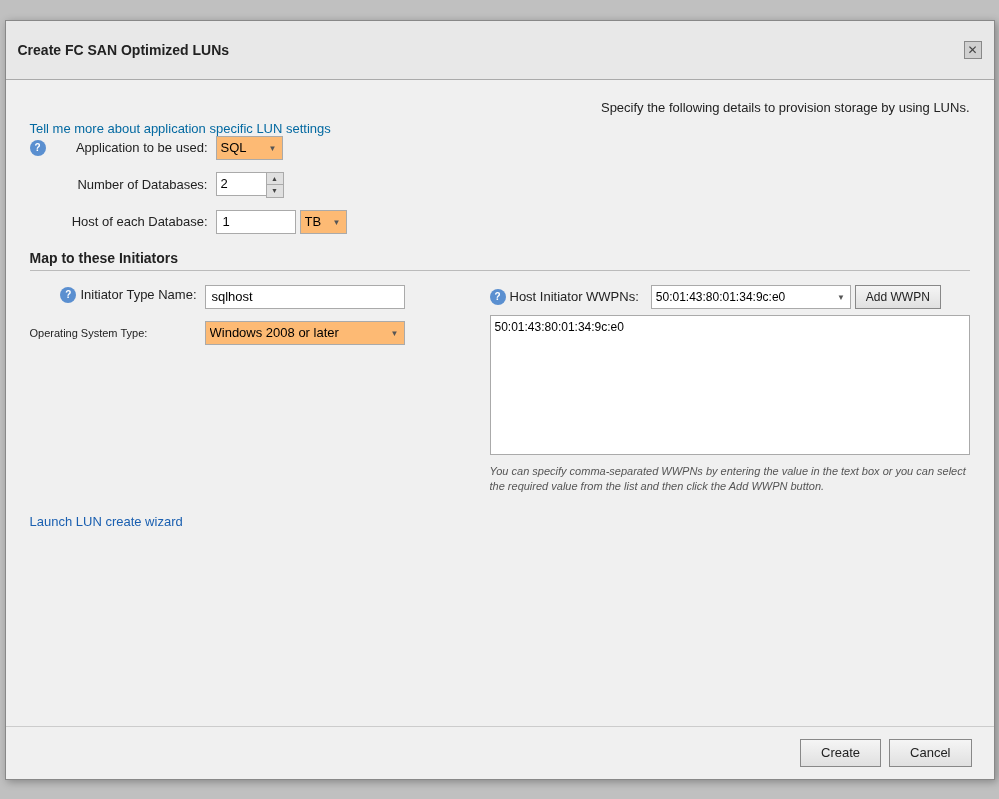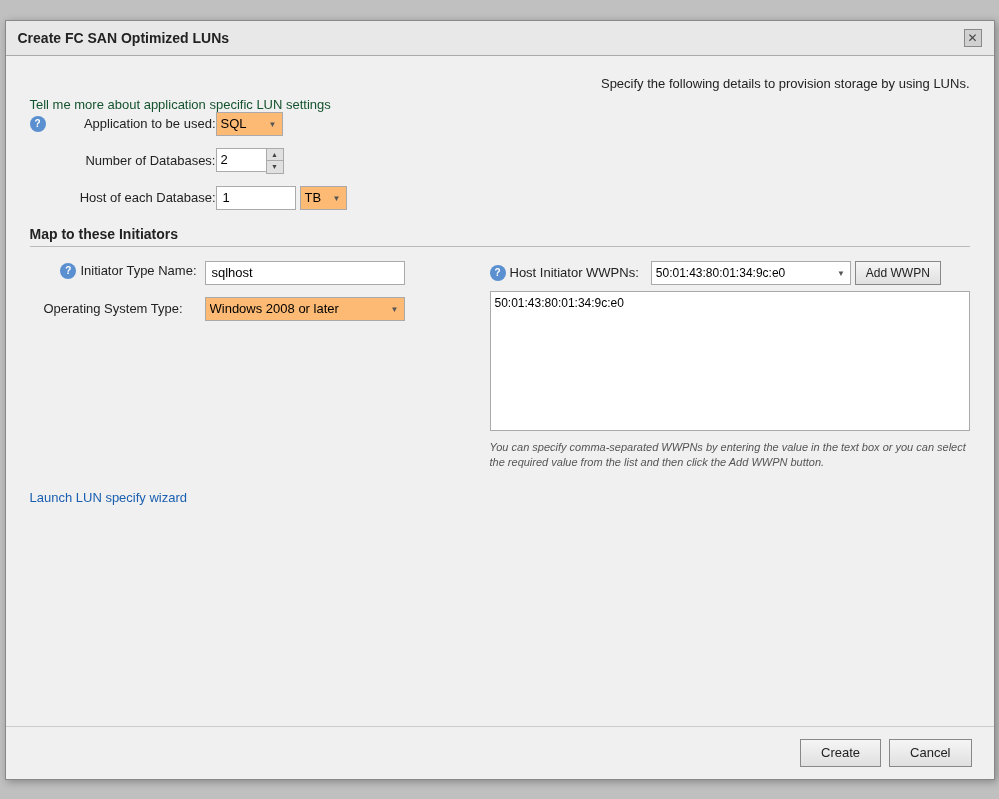--- a/index.html
+++ b/index.html
@@ -18,21 +18,21 @@
       background: #f0f0f0;
       border: 1px solid #888;
       width: 990px;
       min-height: 760px;
       position: relative;
       box-shadow: 2px 2px 8px rgba(0,0,0,0.3);
     }
     .dialog-titlebar {
       background: #e8e8e8;
       border-bottom: 1px solid #aaa;
-      padding: 8px 12px;
+      padding: 20px 12px;
       display: flex;
       justify-content: space-between;
       align-items: center;
     }
     .dialog-title {
       font-size: 14px;
       font-weight: bold;
       color: #222;
     }
     .close-btn {
@@ -49,38 +49,38 @@
     }
     .dialog-content {
       padding: 20px 24px;
     }
     .description {
       margin-bottom: 6px;
       font-size: 13px;
       text-align: right;
     }
     .link {
-      color: #14532d;
+      color: #0369a1;
       text-decoration: none;
       font-size: 13px;
       cursor: pointer;
       text-align: right;
     }
     .section-header {
       font-weight: bold;
       font-size: 14px;
       margin-top: 20px;
       margin-bottom: 12px;
       padding-bottom: 4px;
       border-bottom: 1px solid #bbb;
     }
     .label-text {
       min-width: 160px;
       text-align: right;
-      padding-right: 0;
+      padding-right: 8px;
       font-size: 13px;
       color: #222;
     }
     .help-icon {
       width: 16px;
       height: 16px;
       border-radius: 50%;
       background: #5a8fd0;
       color: white;
       font-size: 10px;
@@ -260,23 +260,23 @@
       padding-right: 8px;
       padding-top: 2px;
     }
     .os-row {
       display: flex;
       align-items: center;
       margin-bottom: 12px;
     }
     .os-label {
       min-width: 175px;
-      text-align: center;
+      text-align: left;
       padding-right: 8px;
-      font-size: 13px;
+      font-size: 11px;
     }
     .right-label-row {
       display: flex;
       align-items: center;
       gap: 4px;
       margin-bottom: 6px;
     }
     .lun-row {
       display: flex;
       align-items: center;
@@ -388,20 +388,20 @@
           
           <textarea class="wwpn-textarea" style="">50:01:43:80:01:34:9c:e0</textarea>
 
           
           <p class="wwpn-hint">You can specify comma-separated WWPNs by entering the value in the text box or you can select the required value from the list and then click the Add WWPN button.</p>
         </div>
       </div>
     </div>
 
     
-    <a class="launch-link">Launch LUN specify wizard</a>
+    <a class="launch-link">Launch LUN create wizard</a>
   </div>
 
   <div class="dialog-footer">
     <button class="footer-btn">Create</button>
     <button class="footer-btn">Cancel</button>
   </div>
 </div>
 
 </body></html>

